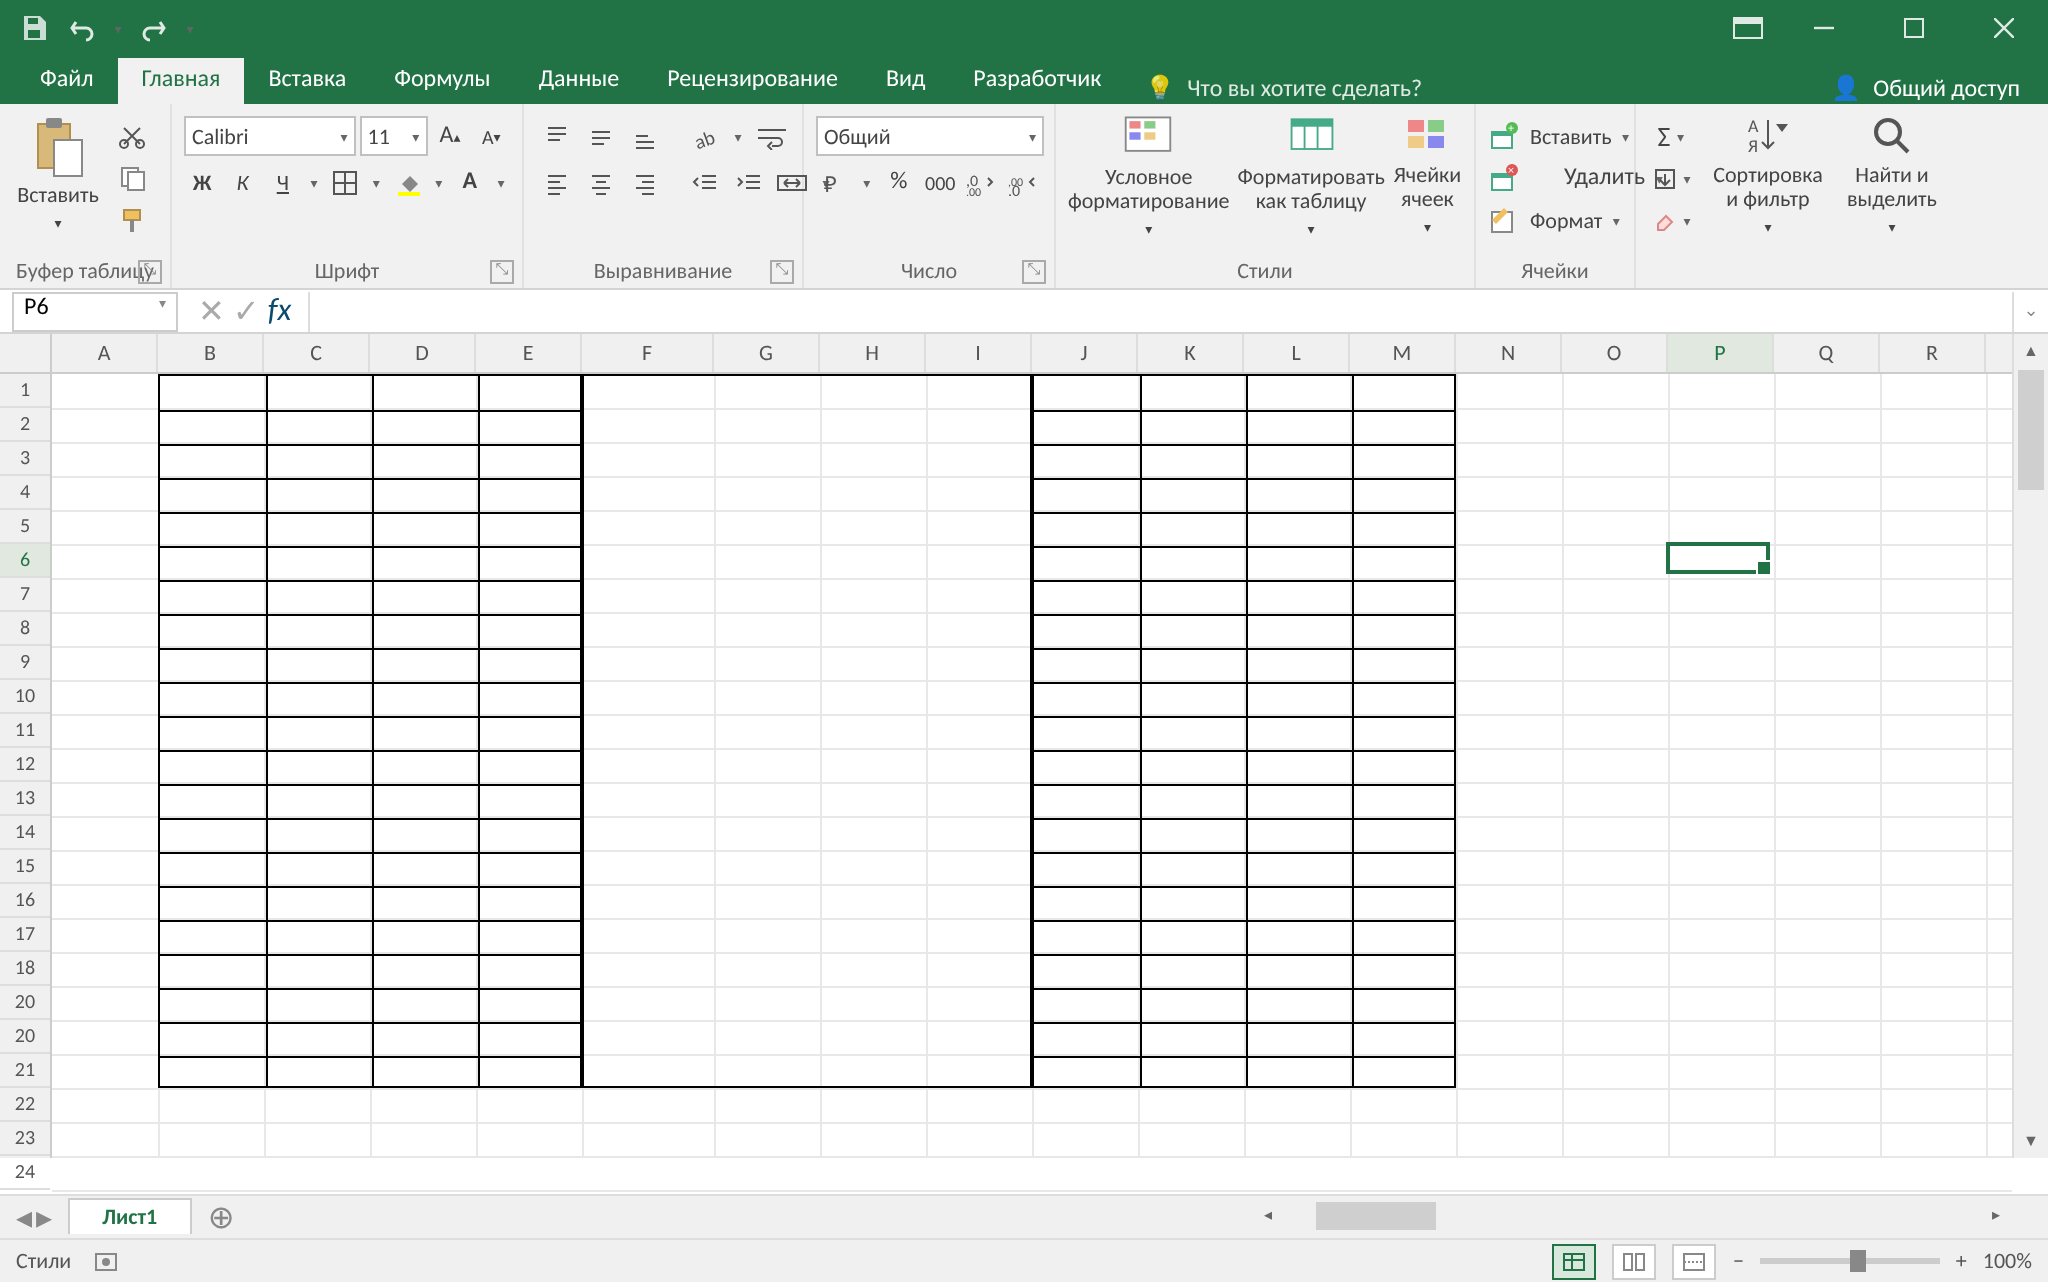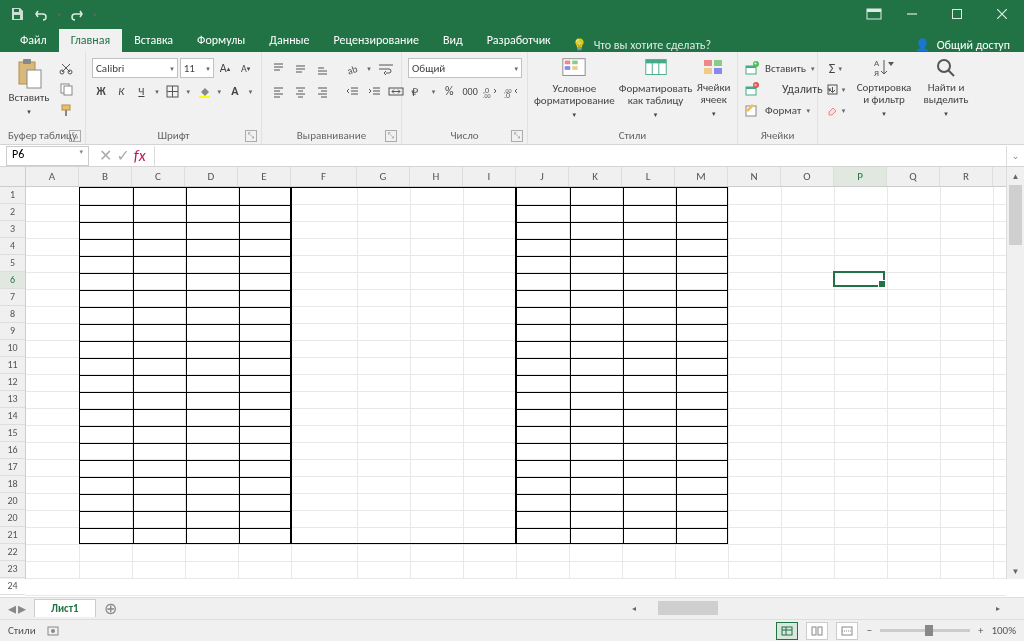--- a/index.html
+++ b/index.html
@@ -491,21 +491,21 @@
 </div>
 
 <div class="namebox-row">
   <div class="namebox">
       <span>P6</span>
       <span class="arr">▾</span>
     </div>
   <div class="fx-btns">
     <span>✕</span>
     <span>✓</span>
-    <span style="font-style:italic;color:#be185d">fx</span>
+    <span style="font-style:italic;color:#0c4a6e">fx</span>
   </div>
   <div class="fx-bar"></div>
   <div class="fx-exp">⌄</div>
 </div>
 
 <div class="grid-area">
   <div class="corner"></div>
   <div class="col-headers" id="colH">
       <div class="ch" style="width: 53px;">A</div>
       <div class="ch" style="width: 53px;">B</div>

